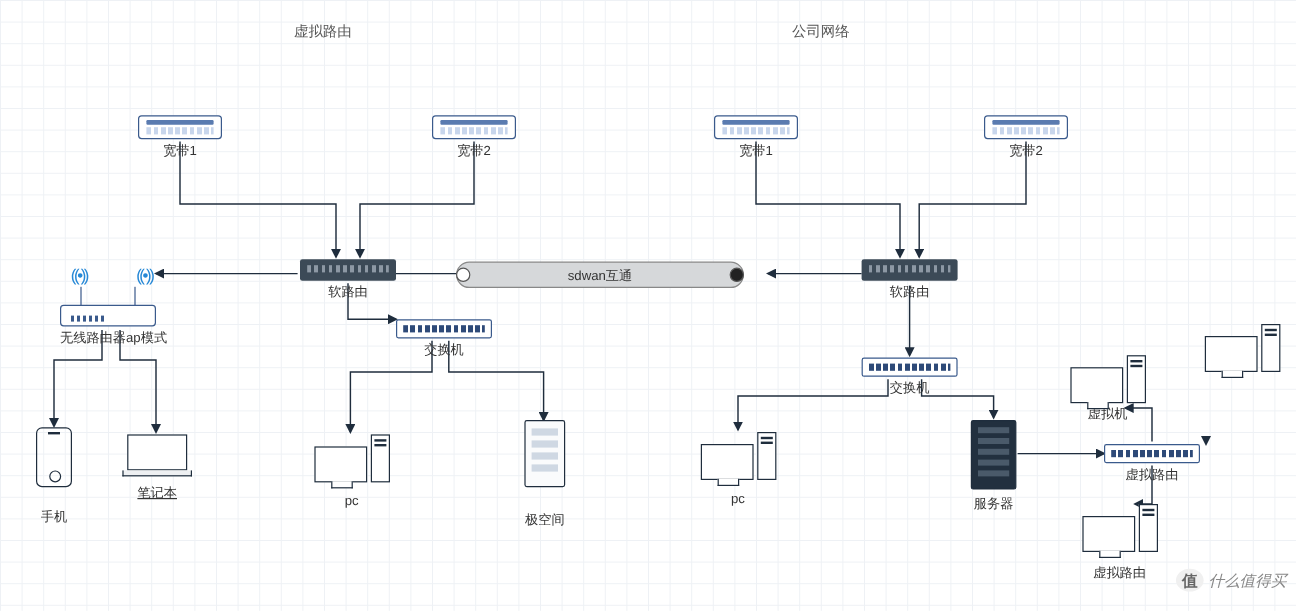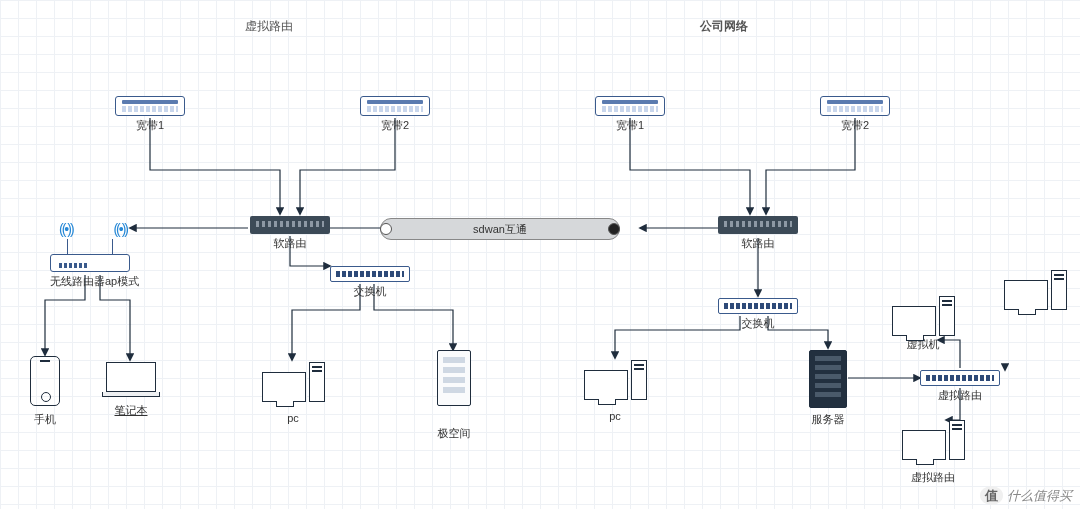--- a/index.html
+++ b/index.html
@@ -64,21 +64,21 @@
   .server { width:38px; height:58px; border:1.5px solid #1f2d3d; border-radius:2px; margin:0 auto; background:#22303f; position:relative; }
   .server::before { content:""; position:absolute; left:5px; right:5px; top:5px; height:5px; background:#4a5a6a;
     box-shadow:0 9px 0 #4a5a6a,0 18px 0 #4a5a6a,0 27px 0 #4a5a6a,0 36px 0 #4a5a6a; }
 
   .sdwan-pill { position:absolute; height:22px; border:1px solid #888; border-radius:11px;
     background:#d6d8da; display:flex; align-items:center; justify-content:center; font-size:11px; }
   .sdwan-pill .dot { position:absolute; width:12px; height:12px; border-radius:50%; border:1px solid #555; background:#fff; }
   .sdwan-pill .dot.l { left:-1px; }
   .sdwan-pill .dot.r { right:-1px; background:#222; }
 
-  .watermark { position:absolute; right:8px; bottom:4px; font-size:13px; color:#888; font-style:italic; }
+  .watermark { position:absolute; right:8px; bottom:16px; font-size:13px; color:#888; font-style:italic; }
   .watermark b { font-style:normal; color:#666; background:#f0f0f0; border-radius:50%; padding:2px 5px; margin-right:4px; }
 </style>
 </head>
 <body>
 
 <svg class="overlay">
   <defs>
     <marker id="ah" viewBox="0 0 10 10" refX="8" refY="5" markerWidth="7" markerHeight="7" orient="auto-start-reverse">
       <path d="M0 0 L10 5 L0 10 z" fill="#1f2d3d"></path>
     </marker>
@@ -117,21 +117,21 @@
 
     <path d="M960 368 V340 H938" marker-end="url(#ah)"></path>
 
     <path d="M960 388 V420 H946" marker-end="url(#ah)"></path>
 
     <path d="M1005 310 V370" marker-end="url(#ah)" stroke-opacity="0"></path>
   </g>
 </svg>
 
 <div class="title" style="left:245px; top:18px;">虚拟路由</div>
-<div class="title" style="left:700px; top:18px;font-weight:bold;">公司网络</div>
+<div class="title" style="left:660px; top:18px;">公司网络</div>
 
 <div class="sdwan-pill" style="left:380px; top:218px; width:240px;">
   <span class="dot l"></span>
   <span>sdwan互通</span>
   <span class="dot r"></span>
 </div>
 
 <div class="node" style="left:115px; top:96px; width:70px;">
   <div class="modem"></div>
   <div class="lbl">宽带1</div>
@@ -152,21 +152,21 @@
     <span class="waves" style="right:2px;">((•))</span>
   </div>
   <div class="lbl">无线路由器ap模式</div>
 </div>
 <div class="node" style="left:330px; top:266px; width:80px;">
   <div class="switch"></div>
   <div class="lbl">交换机</div>
 </div>
 <div class="node" style="left:28px; top:356px; width:34px;">
   <div class="phone"></div>
-  <div class="lbl" style="margin-top:6px;">手机</div>
+  <div class="lbl" style="margin-top:17px;">手机</div>
 </div>
 <div class="node" style="left:102px; top:362px; width:58px;">
   <div class="laptop">
       <div class="lid"></div>
       <div class="base"></div>
     </div>
   <div class="lbl" style="margin-top:6px;text-decoration:underline;">笔记本</div>
 </div>
 <div class="node" style="left:258px; top:362px; width:70px;">
   <div class="pc">

